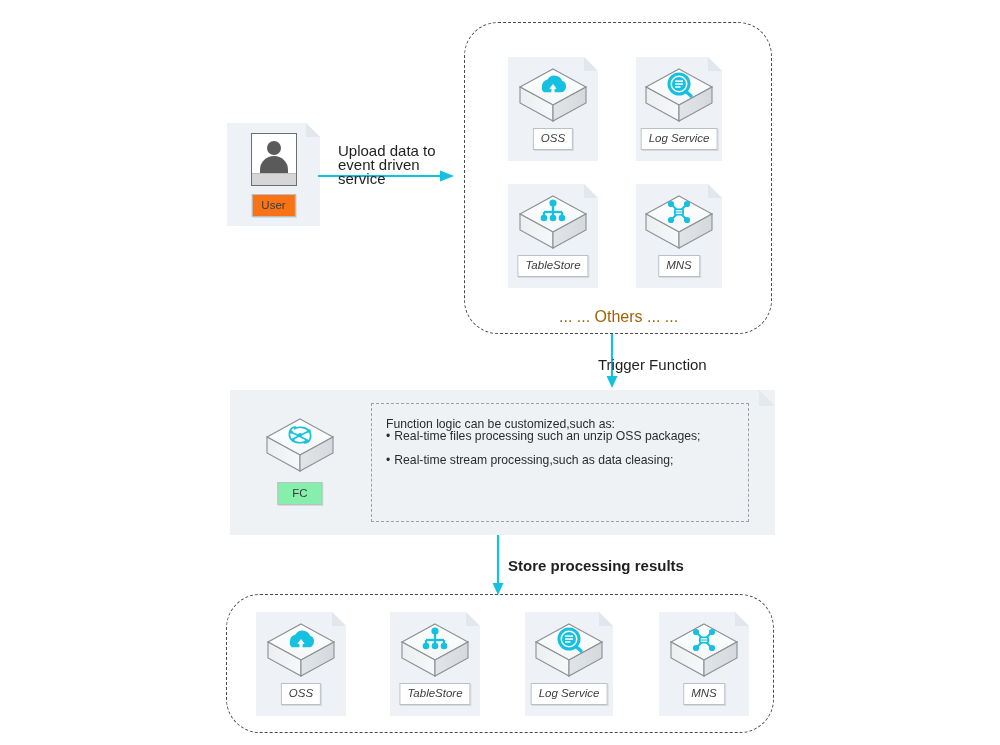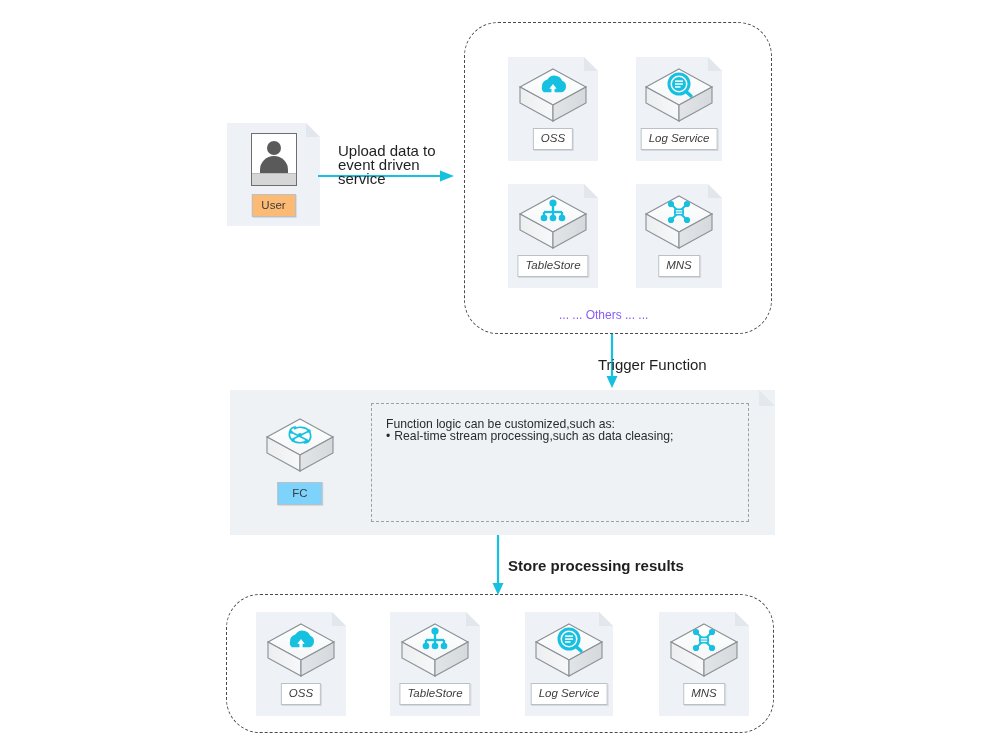--- a/index.html
+++ b/index.html
@@ -110,21 +110,21 @@
     position: absolute;
     top: 2px; left: 50%;
     transform: translateX(-50%);
     width: 74px; height: 62px;
   }
   .fc-block .caption {
     position: absolute;
     left: 50%;
     transform: translateX(-50%);
     bottom: 6px;
-    background: #7dd3fc;
+    background: #86efac;
     border: 1px solid #b9c0c6;
     box-shadow: 1px 1px 0 rgba(0,0,0,0.10);
     font-size: 11.5px;
     padding: 4px 14px 5px 14px;
     color: #3c3c3c;
     white-space: nowrap;
   }
 
   .logic-box {
     position: absolute;
@@ -207,41 +207,41 @@
     top: 22px;
     width: 28px; height: 20px;
     border-radius: 14px 14px 0 0;
     background: #5a5a5a;
   }
   .user-card .caption {
     position: absolute;
     left: 50%;
     transform: translateX(-50%);
     bottom: 9px;
-    background: #fdba74;
+    background: #f97316;
     border: 1px solid #b9c0c6;
     box-shadow: 1px 1px 0 rgba(0,0,0,0.10);
     font-size: 11.5px;
     padding: 4px 9px 5px 9px;
     color: #3c3c3c;
     white-space: nowrap;
   }
 
   
   .arrow-label {
     position: absolute;
     font-size: 15px;
     line-height: 14px;
     color: #1f1f1f;
     white-space: pre-line;
   }
   .others-label {
     position: absolute;
-    font-size: 12px;
-    color: #8b5cf6;
+    font-size: 16px;
+    color: #a16207;
     white-space: nowrap;
     text-align: center;
   }
 
   svg { display: block; overflow: visible; }
 </style>
 </head>
 <body>
 
 <svg width="0" height="0" style="position:absolute">
@@ -401,20 +401,23 @@
           <circle cx="0" cy="0" r="2.1" fill="#16c0e0" stroke="none"></circle>
         </g>
       </svg>
     </div>
     <div class="caption">FC</div>
   </div>
 
   <div class="logic-box">
     <div class="logic-title">Function logic can be customized,such as:</div>
     <div class="logic-item">
+      <span class="bul">•</span><span>Real-time files processing such an unzip OSS packages;</span>
+    </div>
+    <div class="logic-item">
       <span class="bul">•</span><span>Real-time stream processing,such as data cleasing;</span>
     </div>
   </div>
 
   <svg class="abs" style="left:490px; top:535px;" width="16" height="62">
     <line x1="8" y1="0" x2="8" y2="48" stroke="#16c0e0" stroke-width="2.2"></line>
     <polygon points="2.5,48 13.5,48 8,60" fill="#16c0e0"></polygon>
   </svg>
   <div class="arrow-label" style="left:508px; top:559px;font-weight:bold;">Store processing results</div>
 

